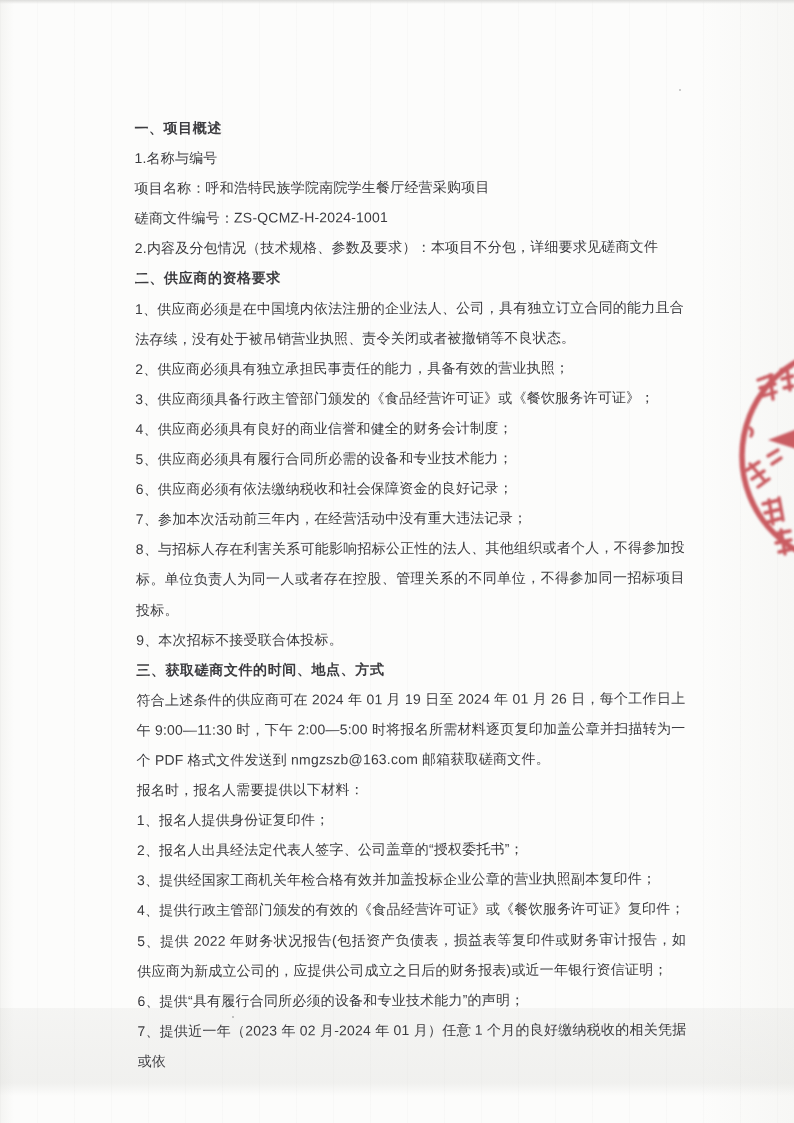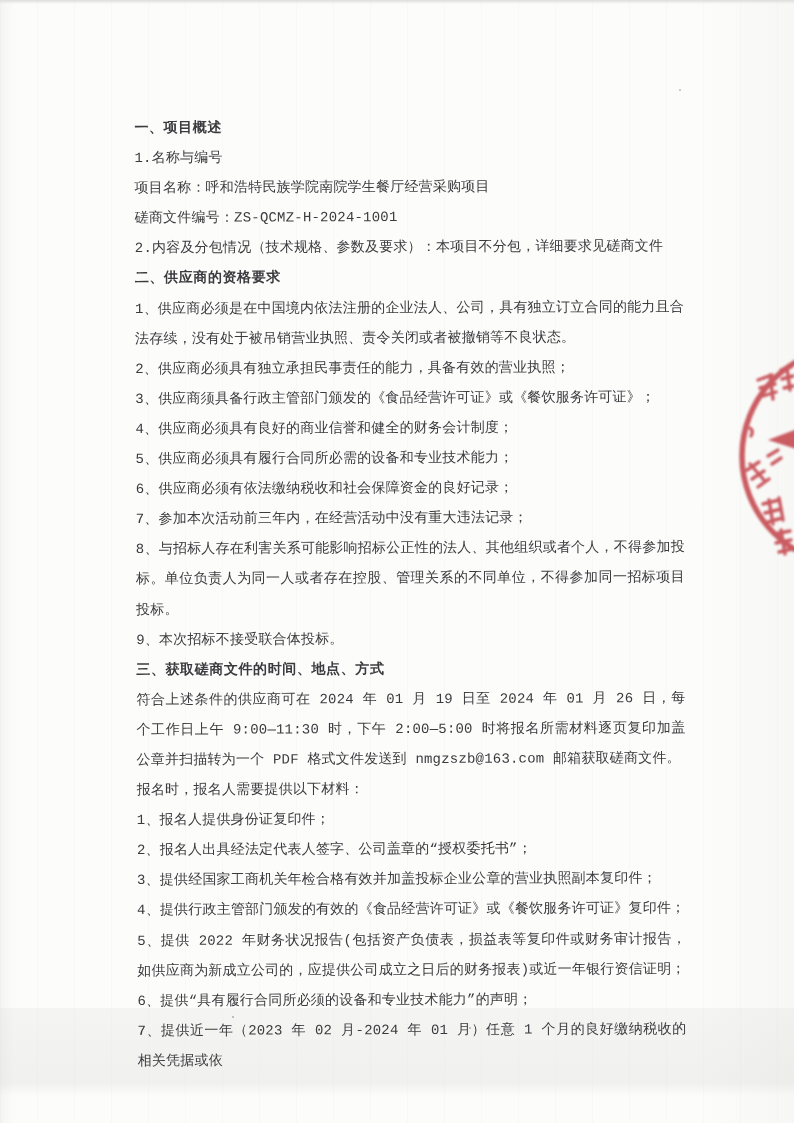--- a/index.html
+++ b/index.html
@@ -18,21 +18,20 @@
     position: absolute;
     inset: 0;
     background:
       radial-gradient(circle 1px at 233px 1017px, #bbb 0 1px, transparent 1.5px),
       radial-gradient(circle 1px at 470px 1028px, #bbb 0 1px, transparent 1.5px),
       radial-gradient(circle 1px at 760px 1135px, #bbb 0 1px, transparent 1.5px),
       radial-gradient(circle 1px at 680px 90px,  #ccc 0 1px, transparent 1.5px),
       repeating-linear-gradient(90deg, rgba(120,120,120,0.03) 0 1px, transparent 1px 37px),
       linear-gradient(90deg, #f4f4f2 0, #fcfcfb 14px, #fcfcfb 700px, #f7f7f5 794px),
       #fcfcfb;
-    font-family: Liberation Mono, monospace;
   }
   .scan-edge-top {
     position: absolute;
     left: 0; top: 0;
     width: 794px; height: 4px;
     background: linear-gradient(180deg, #dddddb, rgba(221,221,219,0));
   }
   .scan-band-bottom {
     position: absolute;
     left: 0; top: 1008px;

